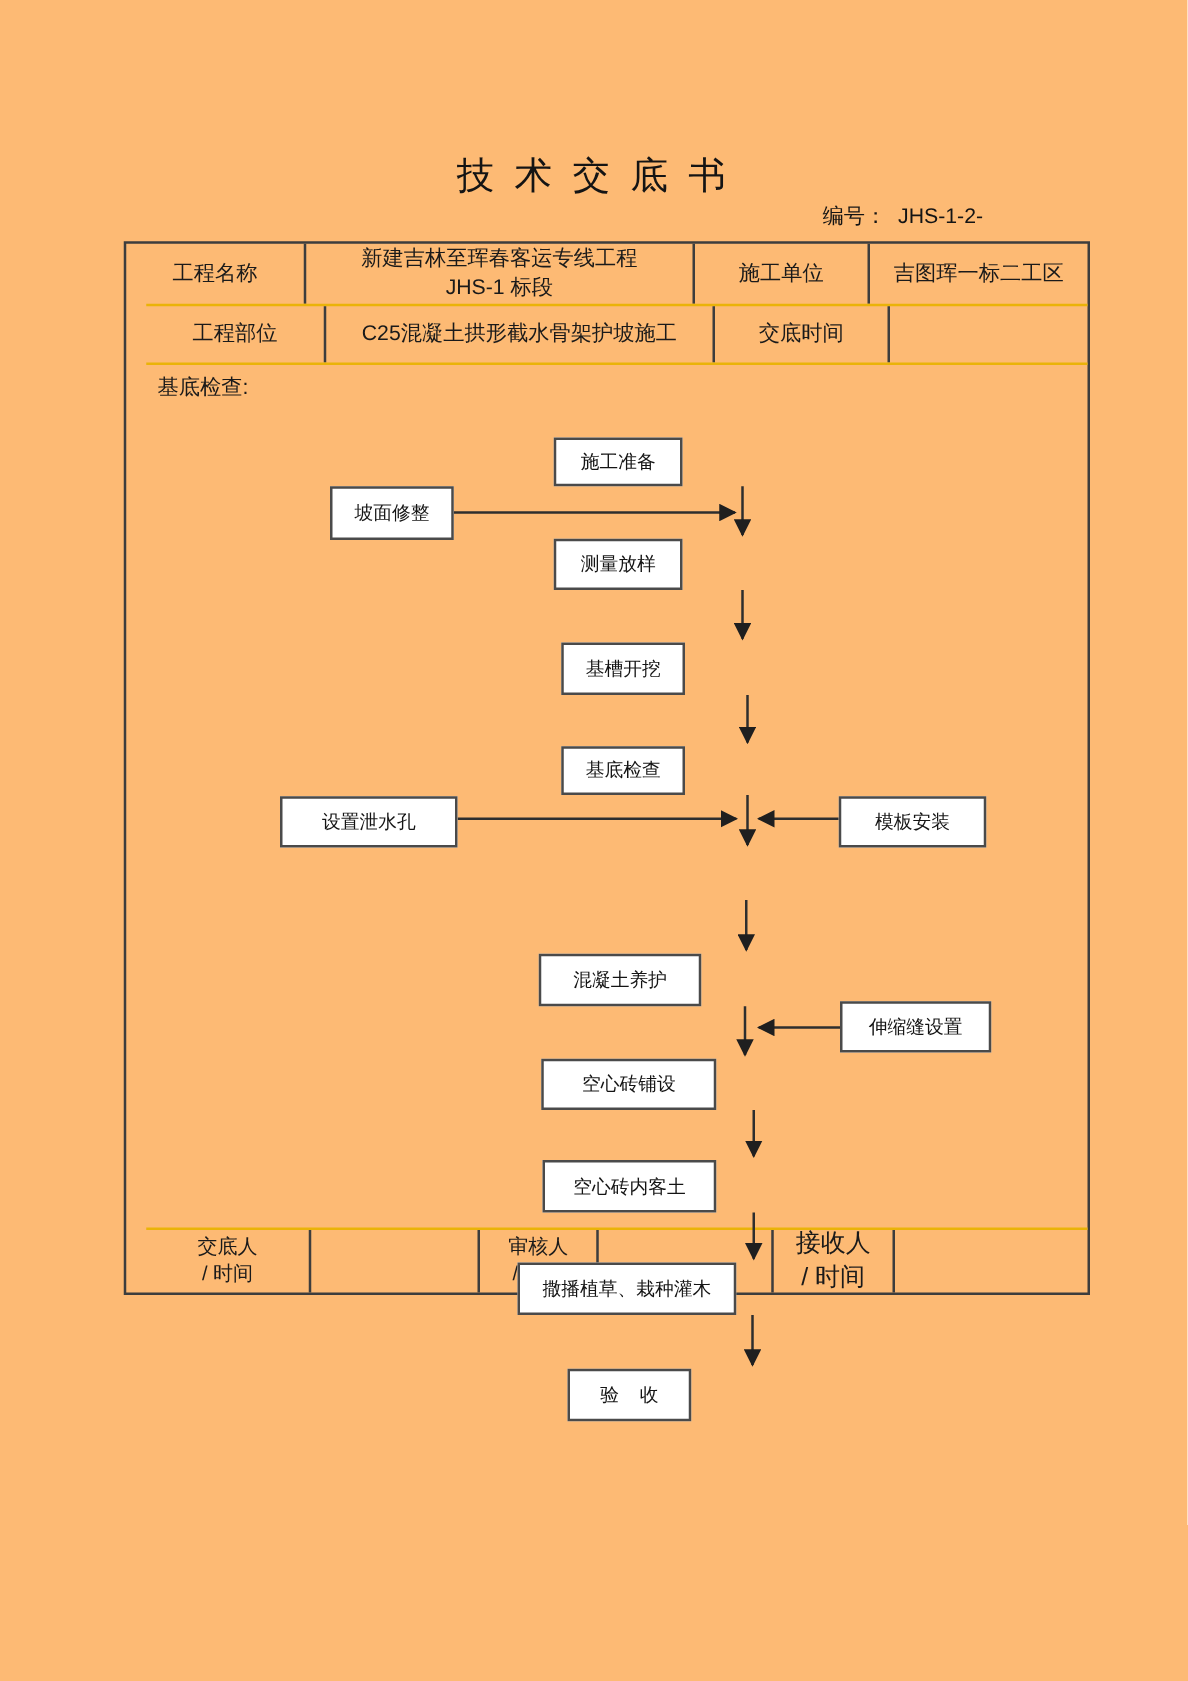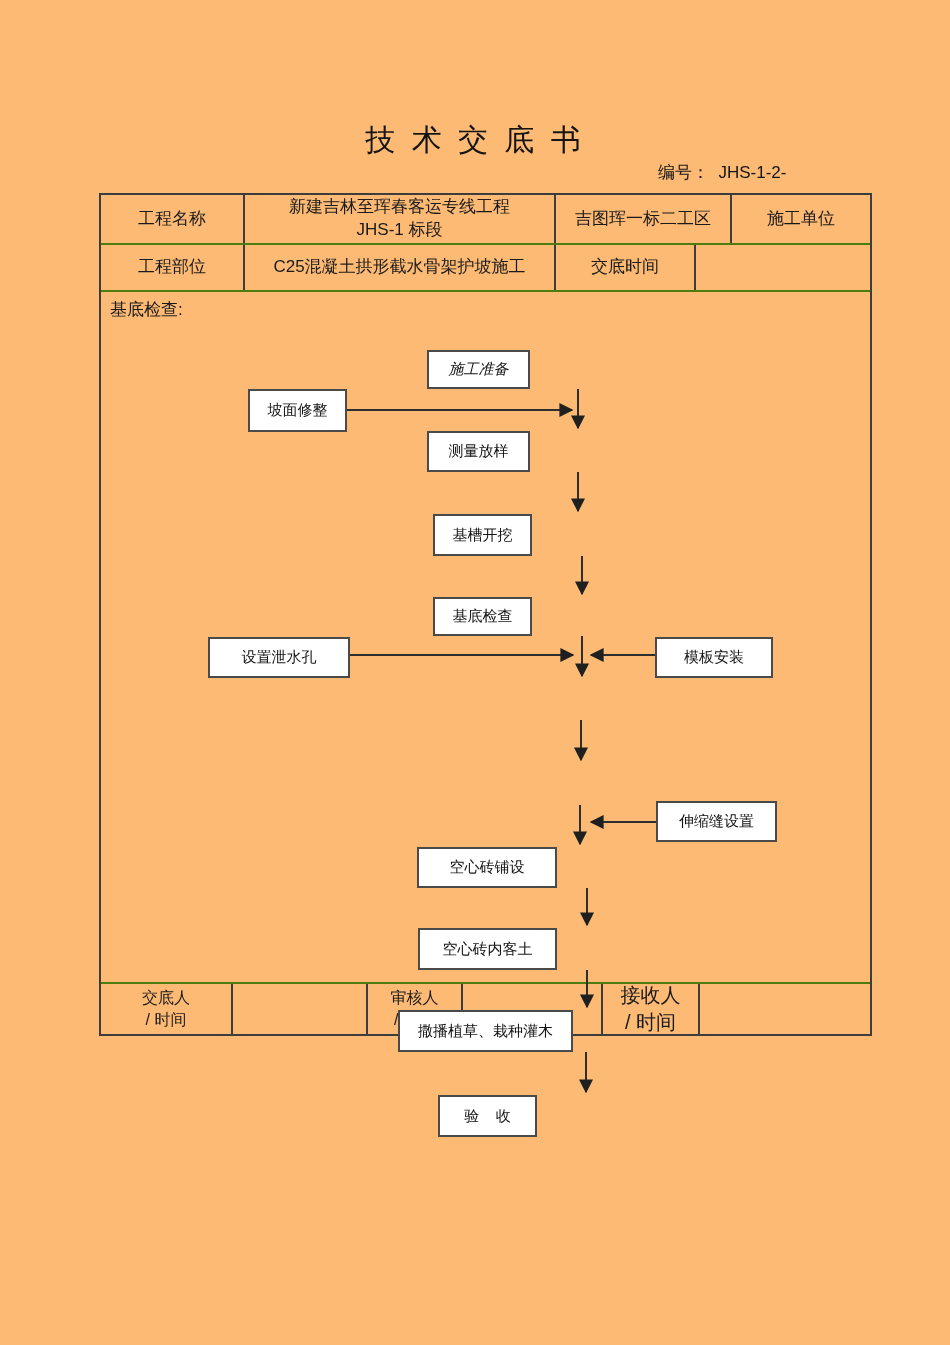--- a/index.html
+++ b/index.html
@@ -20,21 +20,21 @@
     text-align:right;
   }
 
   
   .doc-table {
     position:absolute; left:99px; top:193px; width:773px; height:843px;
     border:2px solid #3d3d3d; box-sizing:border-box;
     display:flex; flex-direction:column;
   }
   .t-row { display:flex; flex-direction:row; box-sizing:border-box; flex:0 0 auto; }
-  .t-row + .t-row { border-top:2px solid #4d7c0f; }
+  .t-row + .t-row { border-top:2px solid #eab308;margin-left:16px; }
   .t-cell {
     box-sizing:border-box; display:flex; flex-direction:column;
     align-items:center; justify-content:center; text-align:center;
     font-size:17px; line-height:1.35; overflow:hidden;
   }
   .t-cell + .t-cell { border-left:2px solid #3d3d3d; }
   .row-h1 { height:48px; }
   .row-h2 { height:47px; }
   .row-content { flex:1 1 auto; }
   .row-footer { height:52px; }
@@ -65,25 +65,25 @@
   <div class="doc-table">
 
     <div class="t-row row-h1">
       <div class="t-cell" style="width:142px;">
         <span>工程名称</span>
       </div>
       <div class="t-cell" style="width:311px;">
         <span>新建吉林至珲春客运专线工程</span>
         <span>JHS-1 标段</span>
       </div>
+      <div class="t-cell" style="width:140px;">
+        <span>施工单位</span>
+      </div>
       <div class="t-cell grow">
         <span>吉图珲一标二工区</span>
-      </div>
-      <div class="t-cell" style="width:140px;">
-        <span>施工单位</span>
       </div>
     </div>
 
     <div class="t-row row-h2">
       <div class="t-cell" style="width:142px;">
         <span>工程部位</span>
       </div>
       <div class="t-cell" style="width:311px;text-align:center;">
         <span>C25混凝土拱形截水骨架护坡施工</span>
       </div>
@@ -116,27 +116,28 @@
               <line x1="554" y1="363" x2="490" y2="363" marker-end="url(#arr)"></line>
               <line x1="480" y1="428" x2="480" y2="468" marker-end="url(#arr)"></line>
               <line x1="479" y1="513" x2="479" y2="552" marker-end="url(#arr)"></line>
               <line x1="555" y1="530" x2="490" y2="530" marker-end="url(#arr)"></line>
               <line x1="486" y1="596" x2="486" y2="633" marker-end="url(#arr)"></line>
               <line x1="486" y1="678" x2="486" y2="715" marker-end="url(#arr)"></line>
               <line x1="485" y1="760" x2="485" y2="800" marker-end="url(#arr)"></line>
             </g>
           </svg>
 
-          <div class="fc-node" style="left:326px; top:58px;  width:103px; height:39px;font-style:italic;">施工准备</div>
+          <div class="fc-node" style="left:326px; top:58px;  width:103px; height:39px;">施工准备</div>
           <div class="fc-node" style="left:147px; top:97px;  width:99px;  height:43px;">坡面修整</div>
           <div class="fc-node" style="left:326px; top:139px; width:103px; height:41px;">测量放样</div>
           <div class="fc-node" style="left:332px; top:222px; width:99px;  height:42px;">基槽开挖</div>
           <div class="fc-node" style="left:332px; top:305px; width:99px;  height:39px;">基底检查</div>
           <div class="fc-node" style="left:107px; top:345px; width:142px; height:41px;">设置泄水孔</div>
           <div class="fc-node" style="left:554px; top:345px; width:118px; height:41px;">模板安装</div>
+          <div class="fc-node" style="left:314px; top:471px; width:130px; height:42px;">混凝土养护</div>
           <div class="fc-node" style="left:555px; top:509px; width:121px; height:41px;">伸缩缝设置</div>
           <div class="fc-node" style="left:316px; top:555px; width:140px; height:41px;">空心砖铺设</div>
           <div class="fc-node" style="left:317px; top:636px; width:139px; height:42px;">空心砖内客土</div>
           <div class="fc-node" style="left:297px; top:718px; width:175px; height:42px;">撒播植草、栽种灌木</div>
           <div class="fc-node" style="left:337px; top:803px; width:99px;  height:42px;">验    收</div>
         </div>
       </div>
     </div>
 
     <div class="t-row row-footer" style="font-size:16px;">

